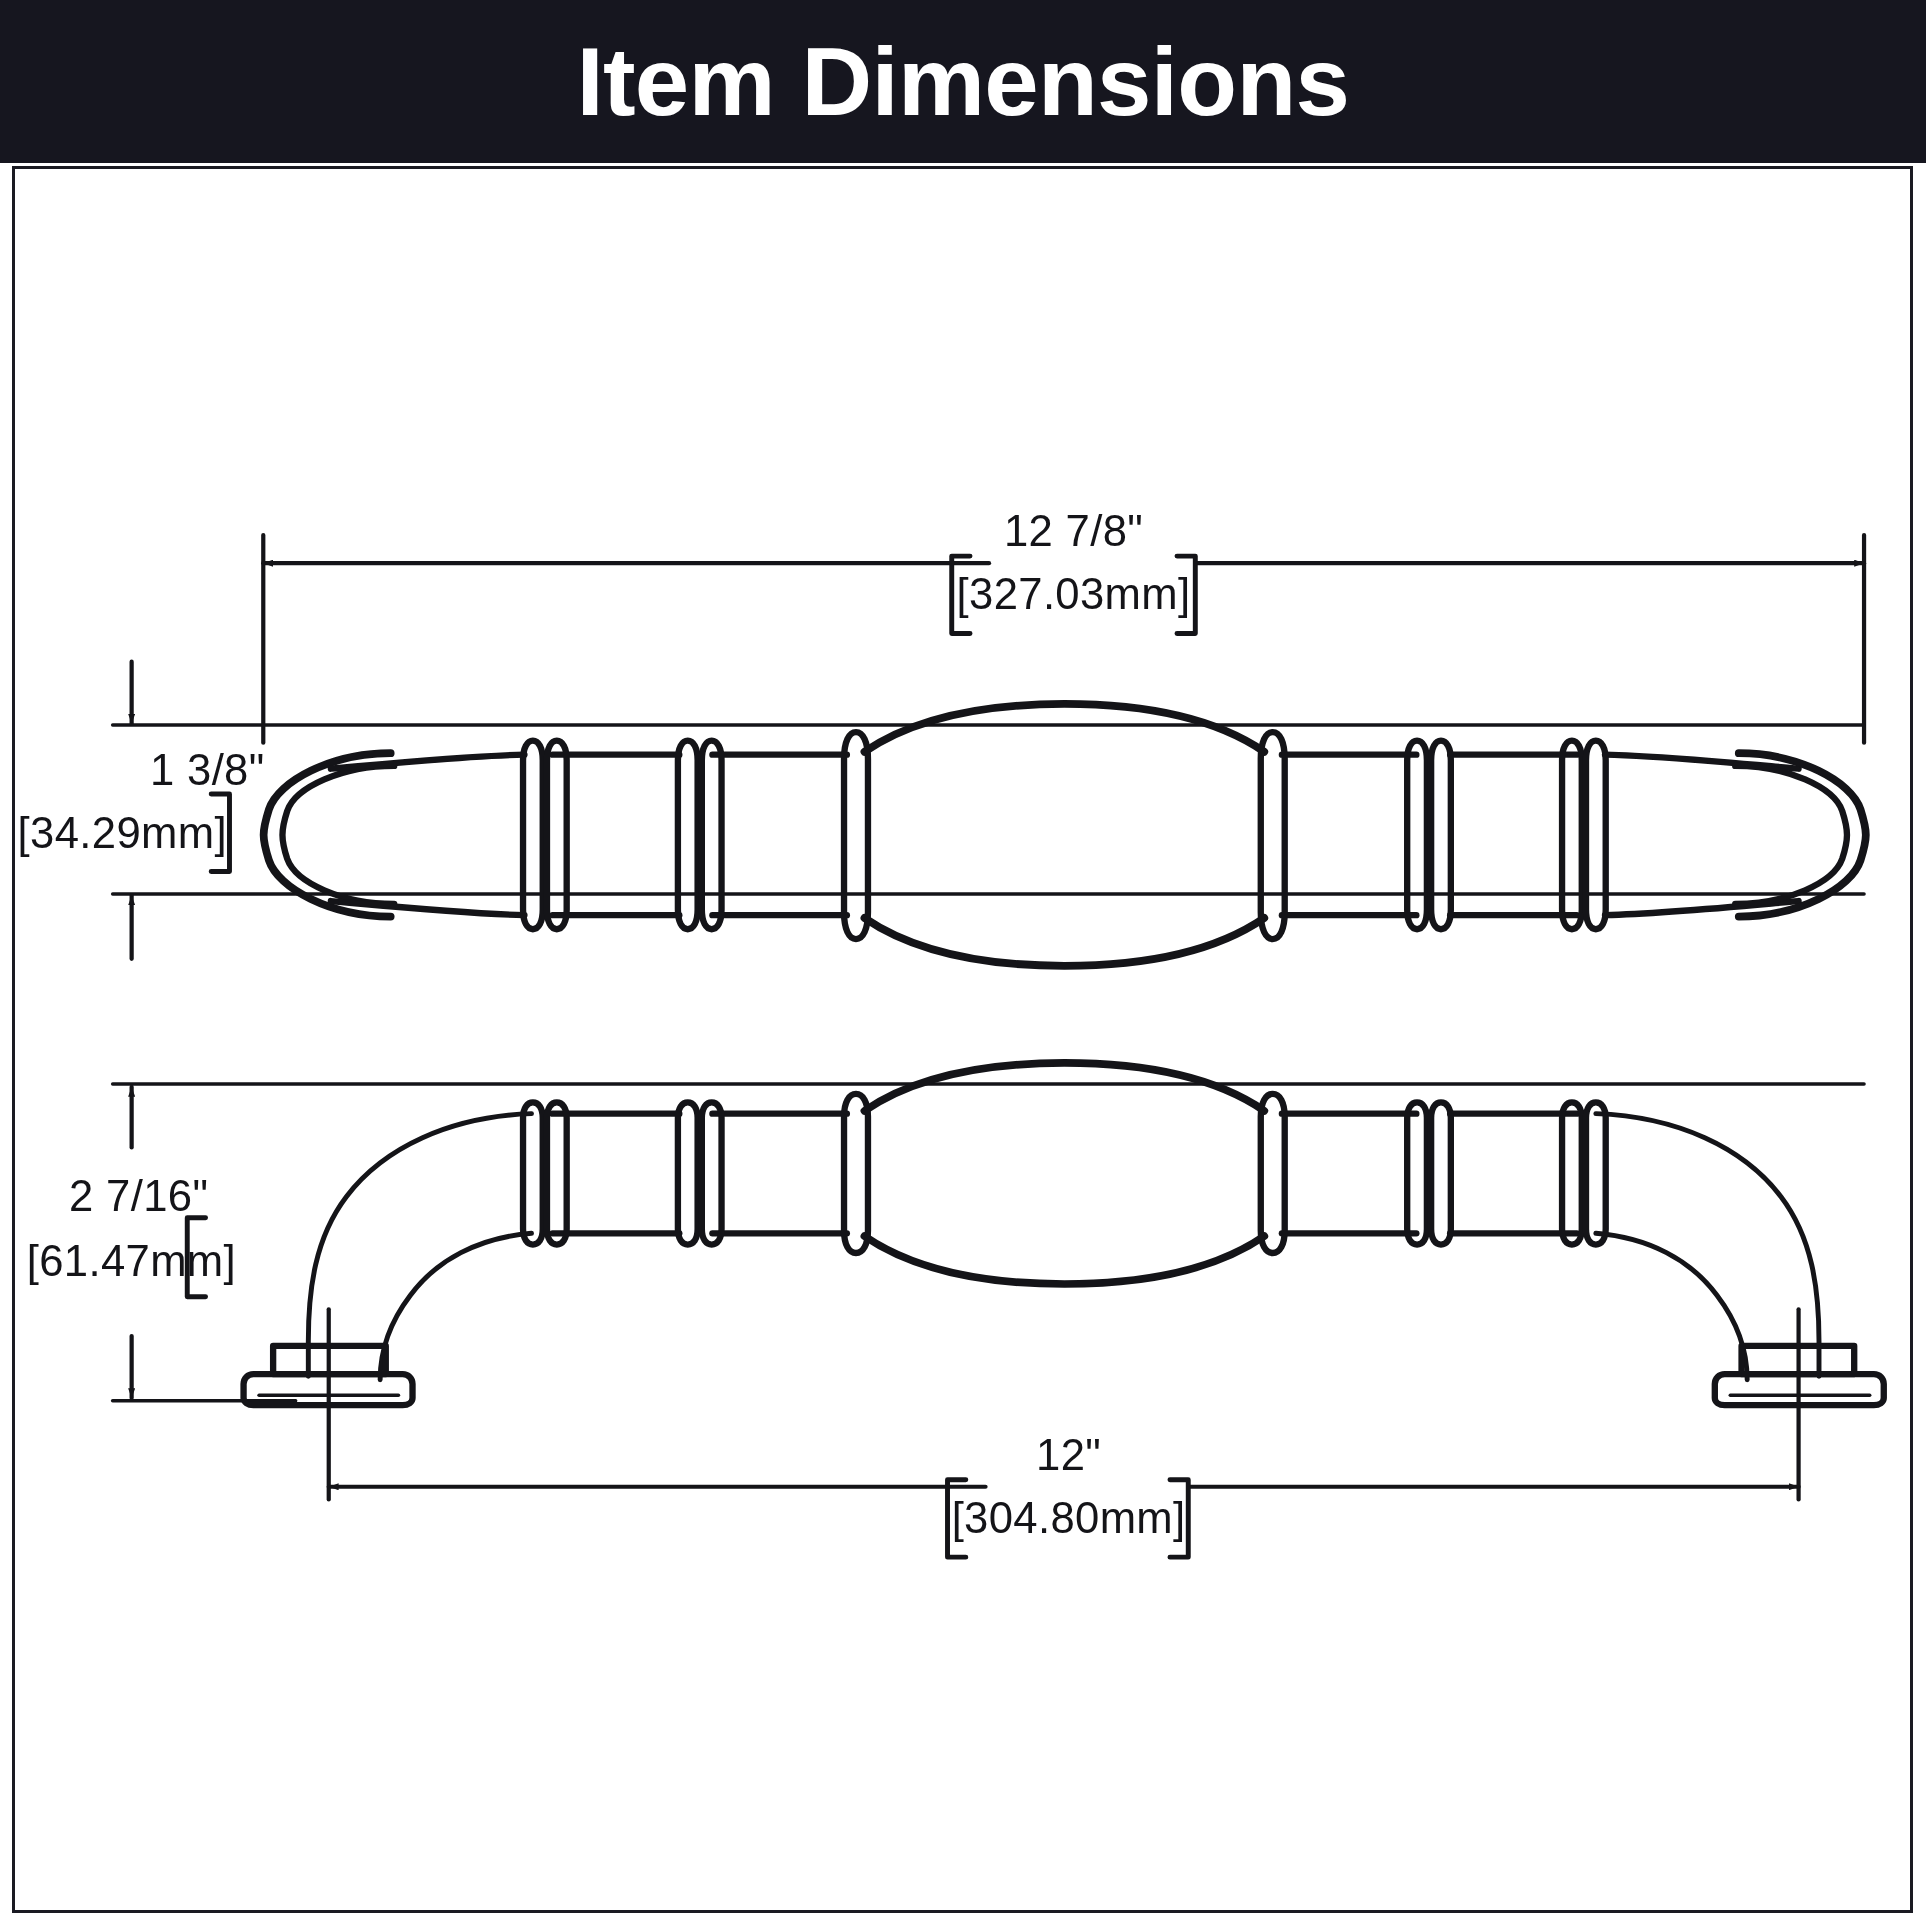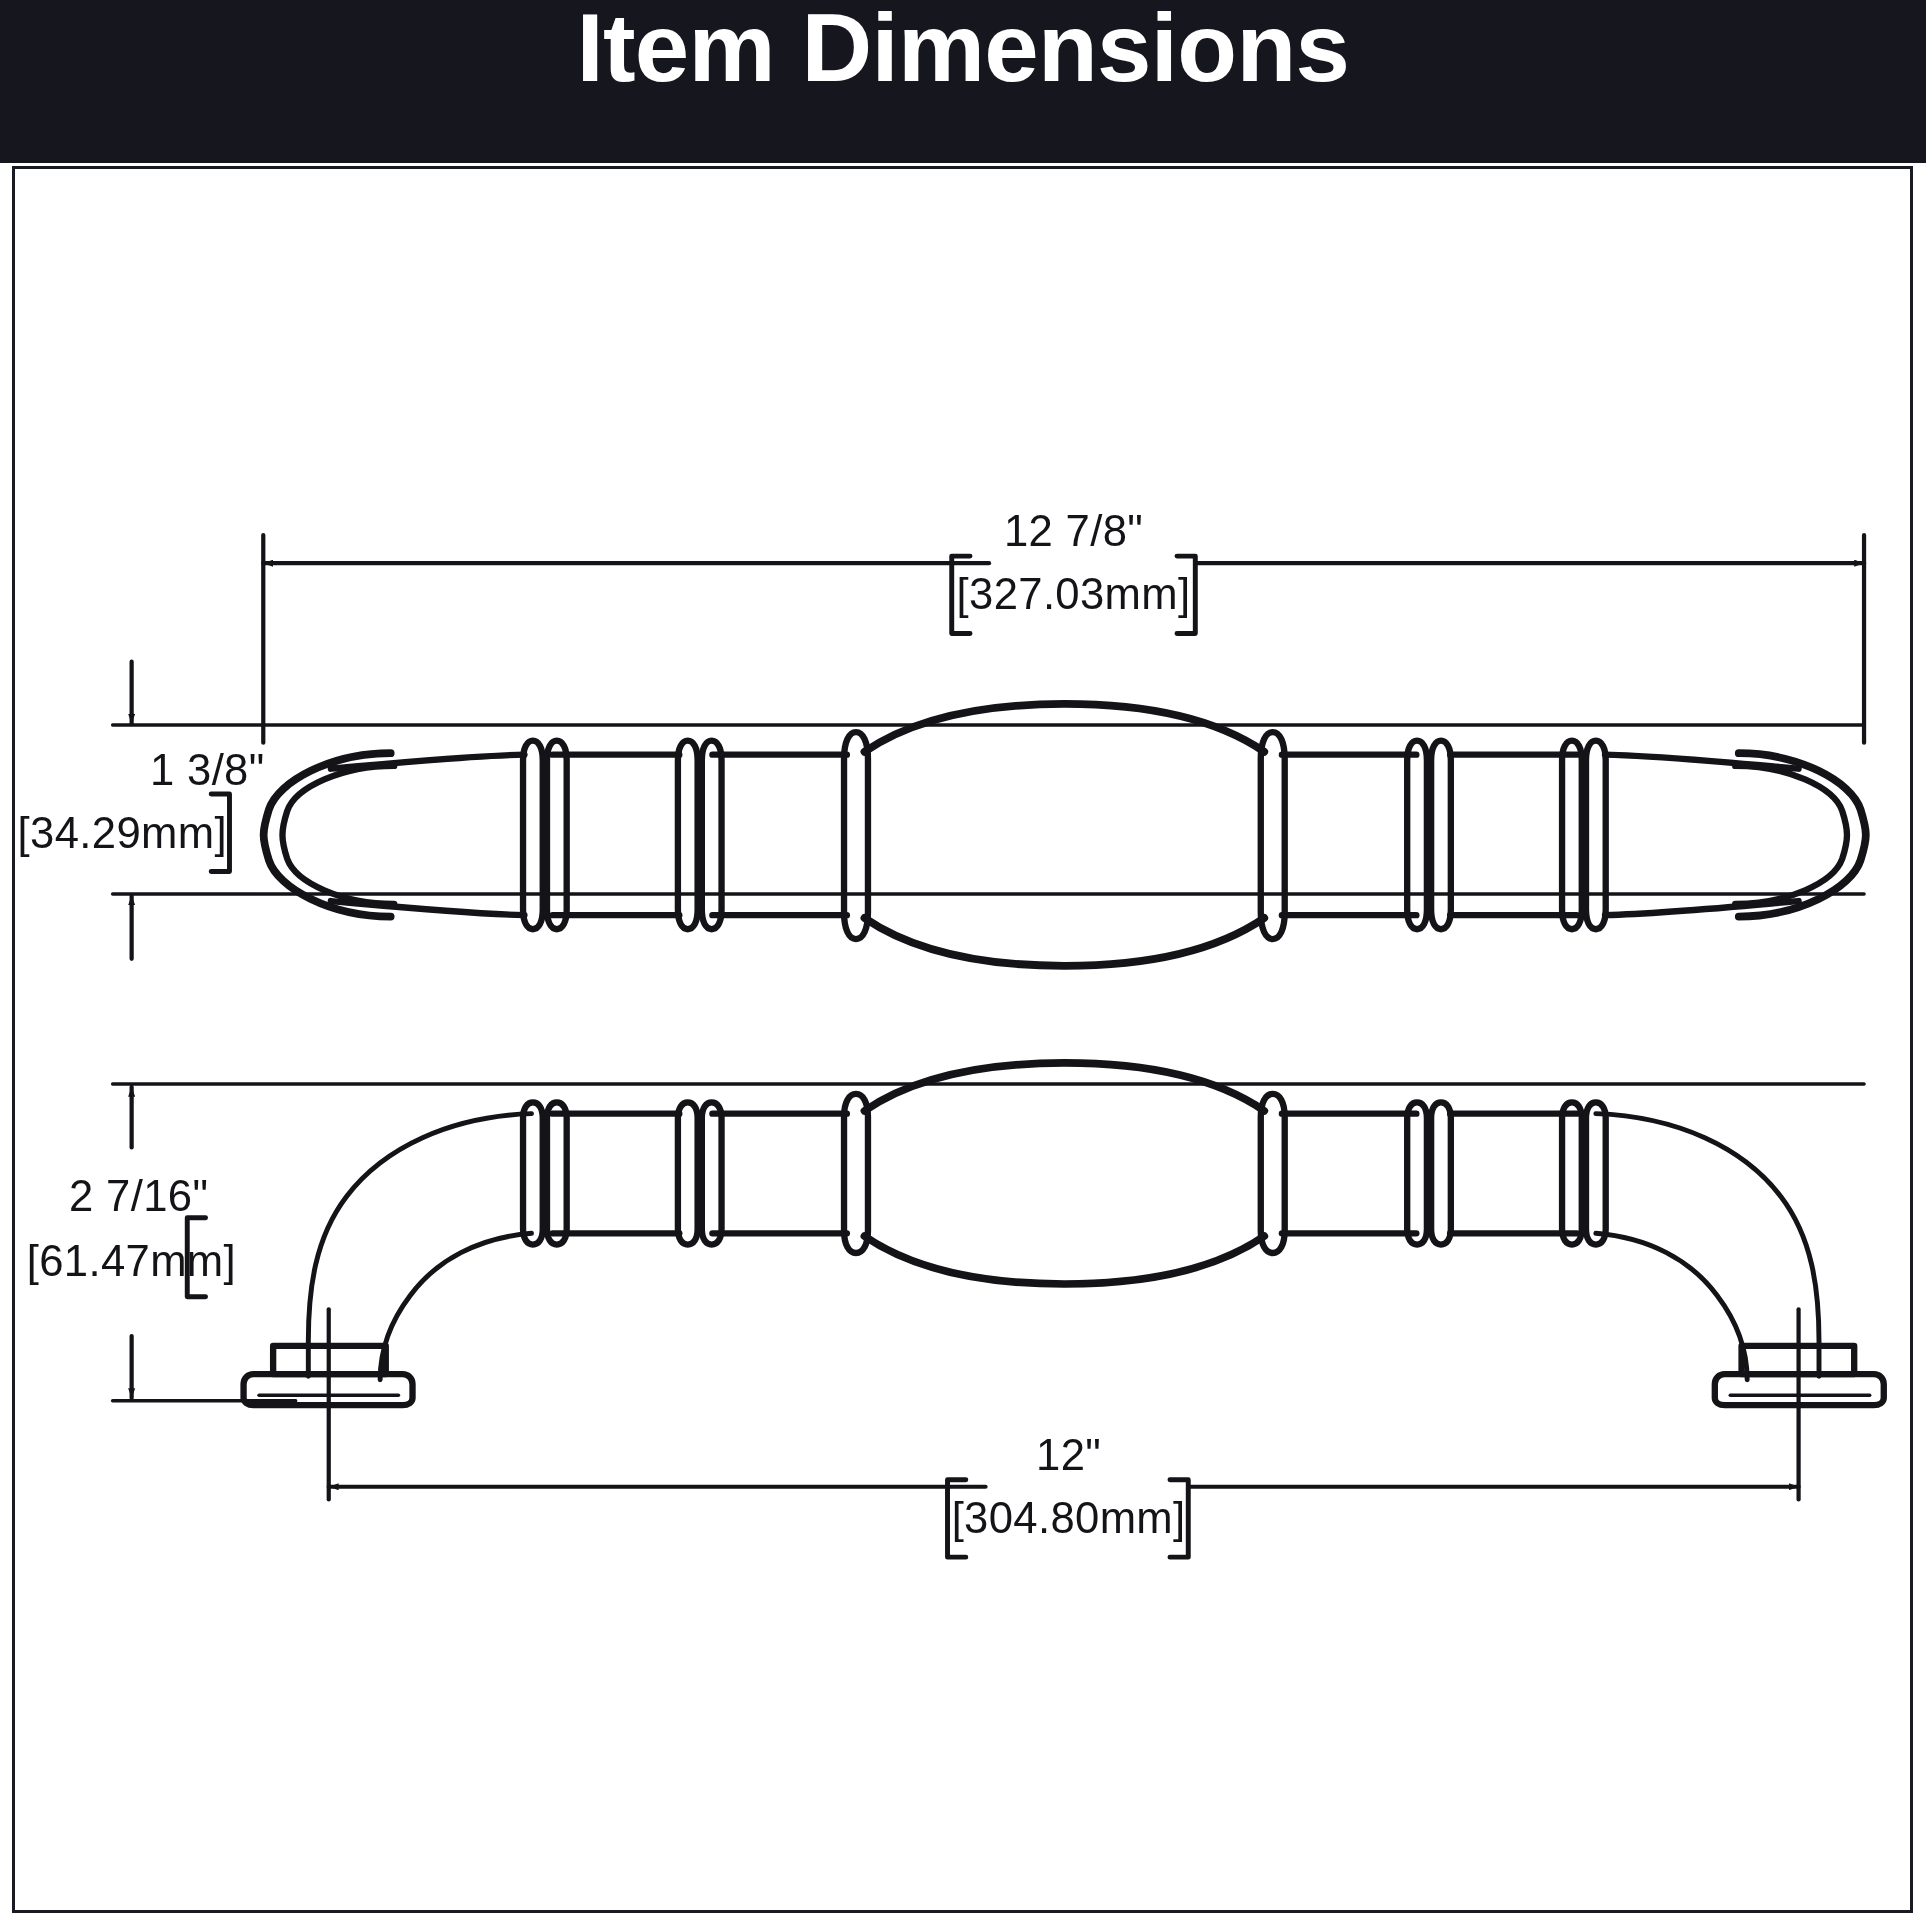--- a/index.html
+++ b/index.html
@@ -21,21 +21,21 @@
   }
   
   #header-banner {
     position: absolute;
     left: 0;
     top: 0;
     width: 1926px;
     height: 163px;
     background: #16161f;
     display: flex;
-    align-items: flex-start;
+    align-items: center;
     justify-content: center;
     box-sizing: border-box;
   }
   #header-title {
     color: #ffffff;
     font-family: "Liberation Sans", sans-serif;
     font-weight: bold;
     font-size: 96px;
     letter-spacing: -0.7px;
     line-height: 1;

